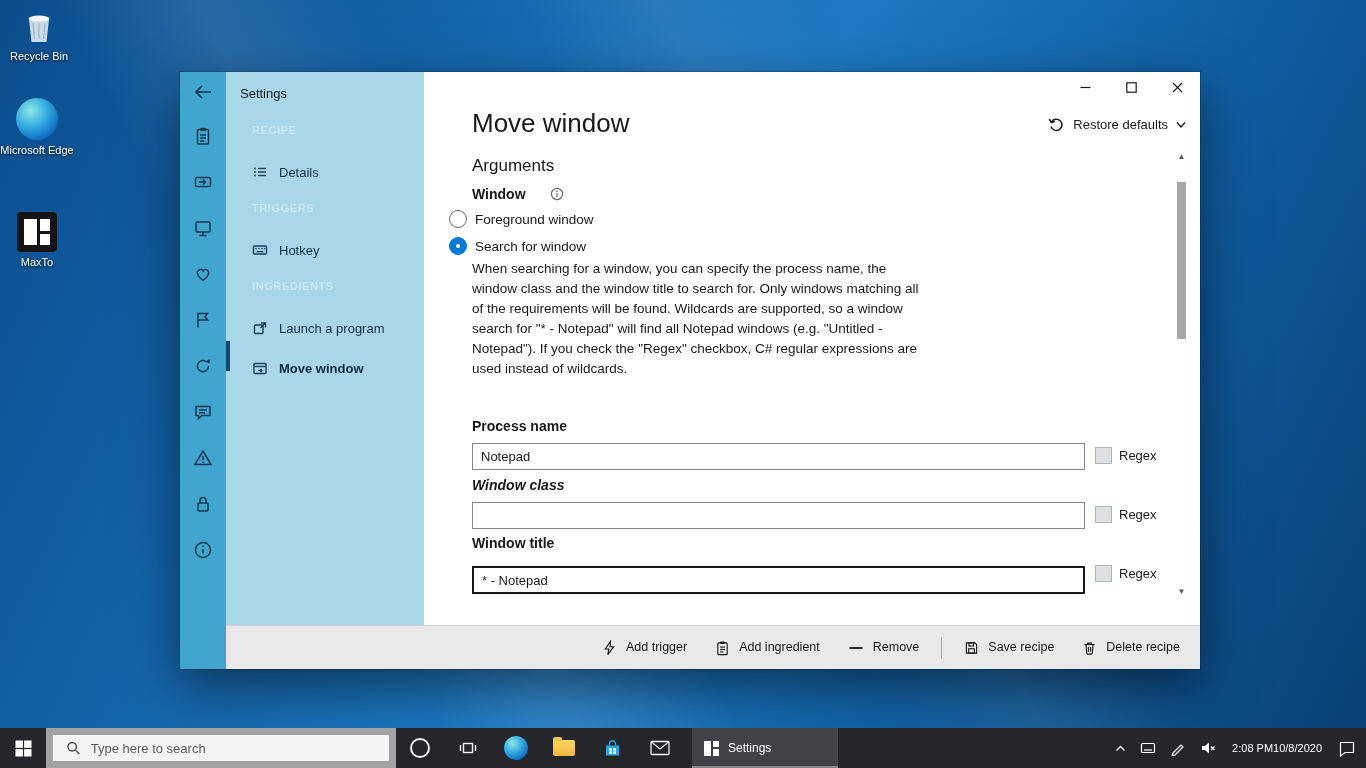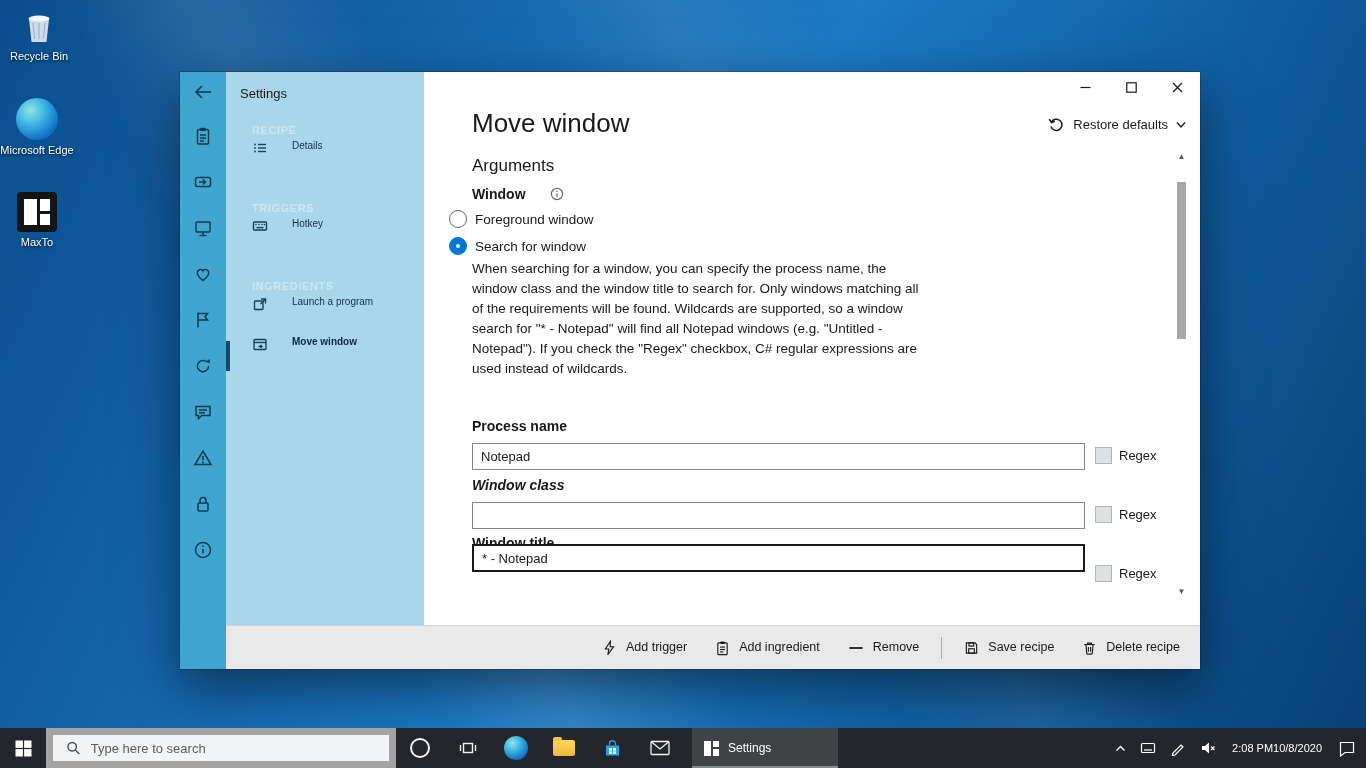--- a/index.html
+++ b/index.html
@@ -28,22 +28,22 @@
 
   .rail { position:absolute; left:0; top:0; bottom:0; width:46px; background:#41a6cf; color:#14384f; }
   .rail-back { height:40px; display:flex; align-items:center; justify-content:center; color:#12344c; }
   .rail-icons { display:flex; flex-direction:column; align-items:center; padding-top:14px; gap:26px; }
   .rail-btn { width:20px; height:20px; color:#14384f; }
   .rail-btn svg, .rail-back svg { display:block; }
 
   .nav { position:absolute; left:46px; top:0; bottom:44px; width:198px; background:#a9d6e8; }
   .nav-title { padding:14px 0 0 14px; font-size:13px; color:#1a1a1a; height:30px; }
   .nav-heading { margin:22px 0 4px 26px; font-size:11px; font-weight:700; letter-spacing:.6px; color:#c8e7f3; }
-  .nav-item { position:relative; height:40px; display:flex; align-items:flex-start; gap:24px;
-    padding-left:26px; font-size:10px; color:#143048; }
+  .nav-item { position:relative; height:40px; display:flex; align-items:flex-end; gap:11px;
+    padding-left:26px; font-size:13px; color:#143048; }
   .nav-item .nav-ic { width:16px; height:16px; color:#16405e; flex:0 0 auto; }
   .nav-item.selected { color:#0b2a40; font-weight:700; }
   .nav-item.selected::before { content:""; position:absolute; left:0; top:5px; bottom:5px; width:4px; background:#14496b; }
 
   .content { position:absolute; left:244px; right:0; top:0; bottom:44px; background:#fff; color:#191919; }
 
   .titlebar-controls { position:absolute; top:0; right:0; display:flex; z-index:5; }
   .tb-btn { width:46px; height:30px; display:flex; align-items:center; justify-content:center; color:#1a1a1a; }
 
   .page-title { position:absolute; left:48px; top:36px; font-size:26px; font-weight:400; }
@@ -60,21 +60,21 @@
   .radio { width:18px; height:18px; border-radius:50%; border:1px solid #666; background:#fff; position:relative; flex:0 0 auto; }
   .radio.sel { background:#0078d7; border-color:#0078d7; }
   .radio.sel::after { content:""; position:absolute; inset:6px; border-radius:50%; background:#fff; }
 
   .desc { position:absolute; left:48px; top:187px; width:449px; font-size:13.5px; line-height:20px; }
 
   .field-label { position:absolute; left:48px; font-size:14px; font-weight:700; }
   .fl1 { top:346px; } .fl2 { top:405px;font-style:italic; } .fl3 { top:463px; }
   .tinput { position:absolute; left:48px; width:613px; height:27px; border:1px solid #878787; background:#fff;
     font-size:13px; padding:0 8px; color:#191919; font-family:inherit; outline:none; }
-  .ti1 { top:371px; } .ti2 { top:430px; } .ti3 { top:472px; }
+  .ti1 { top:371px; } .ti2 { top:430px; } .ti3 { top:494px; }
   .tinput.focused { border:2px solid #191919; height:28px; }
 
   .regex { position:absolute; left:671px; display:flex; align-items:center; gap:7px; font-size:13px; }
   .rg1 { top:375px; } .rg2 { top:434px; } .rg3 { top:493px; }
   .checkbox { width:17px; height:17px; background:#dde1e4; border:1px solid #b0b5b9; flex:0 0 auto; }
 
   .scrollbar { position:absolute; right:12px; top:80px; width:13px; height:444px; }
   .sb-up, .sb-down { position:absolute; left:0; width:13px; text-align:center; font-size:8px; color:#555; }
   .sb-up { top:0; } .sb-down { bottom:0; }
   .sb-thumb { position:absolute; top:30px; left:2px; width:9px; height:157px; background:#a8a8a8; }
@@ -125,21 +125,21 @@
       <path d="M14 17 L15.5 33 M20 17 L20 33 M26 17 L24.5 33" stroke="#9fb4c4" stroke-width="1.2" fill="none"></path>
     </svg>
     <div>Recycle Bin</div>
   </div>
 
   <div class="desk-icon" style="left:0px;top:98px">
     <div class="edge-ball"></div>
     <div>Microsoft Edge</div>
   </div>
 
-  <div class="desk-icon" style="left:0px;top:192px">
+  <div class="desk-icon" style="left:0px;top:212px">
     <div class="maxto-ic">
         <span class="tall"></span>
         <span></span>
         <span></span>
       </div>
     <div>MaxTo</div>
   </div>
 
   <div class="window">
 

